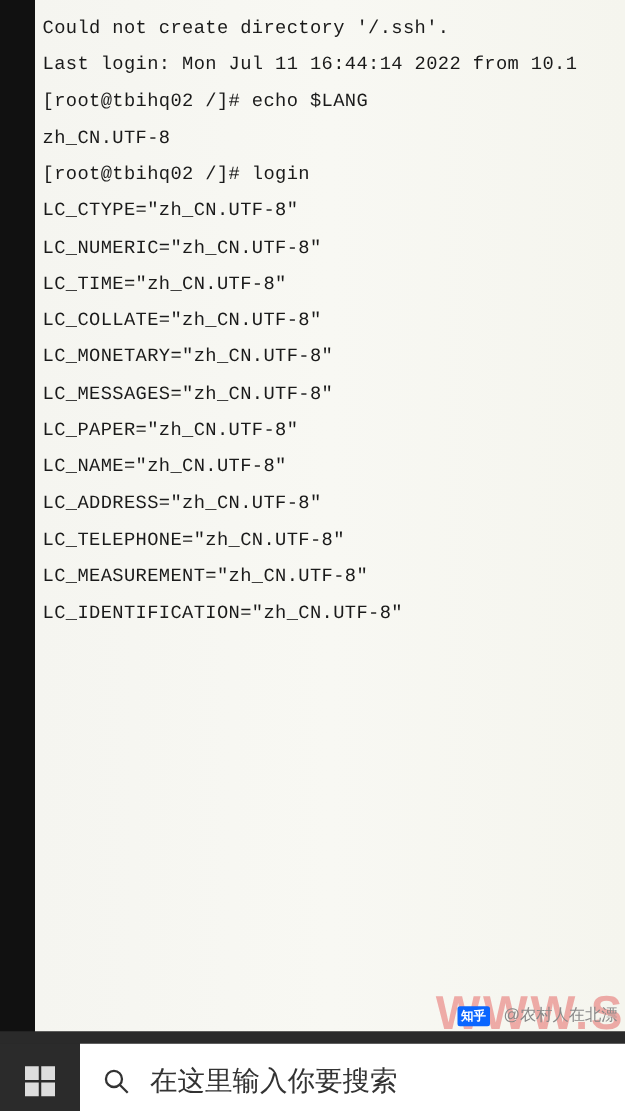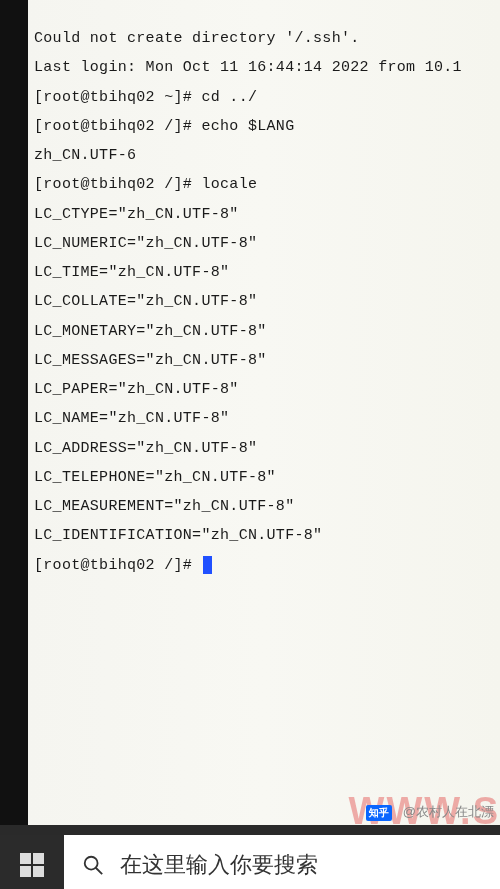--- a/index.html
+++ b/index.html
@@ -11,21 +11,21 @@
       position: relative;
       overflow: hidden;
     }
     .terminal {
       position: absolute;
       top: 0;
       left: 28px;
       right: 0;
       bottom: 64px;
       background: linear-gradient(to right, #f5f5f0, #f8f8f3, #f5f5ee);
-      padding: 24px 6px;
+      padding: 8px 6px;
       font-size: 15px;
       line-height: 1.95;
       color: #1a1a1a;
       letter-spacing: 0.3px;
       overflow: hidden;
     }
     .term-line {
       white-space: nowrap;
       font-family: "Courier New", monospace;
     }
@@ -128,40 +128,36 @@
       transform: translateY(8px);
     }
   </style>
 </head>
 <body>
 
 <div class="left-strip"></div>
 
 <div class="terminal">
   <div class="term-line">Could not create directory '/.ssh'.</div>
-  <div class="term-line">Last login: Mon Oct 11 16:44:14 2022 from 10.1</div>
-  <div class="term-line">[root@tbihq02 ~]#  cd ../</div>
+  <div class="term-line">Last login: Mon Jul 11 16:44:14 2022 from 10.1</div>
   <div class="term-line">[root@tbihq02 /]# echo $LANG</div>
-  <div class="term-line">zh_CN.UTF-6</div>
-  <div class="term-line">[root@tbihq02 /]# locale</div>
+  <div class="term-line">zh_CN.UTF-8</div>
+  <div class="term-line">[root@tbihq02 /]# login</div>
   <div class="term-line">LC_CTYPE="zh_CN.UTF-8"</div>
   <div class="term-line">LC_NUMERIC="zh_CN.UTF-8"</div>
   <div class="term-line">LC_TIME="zh_CN.UTF-8"</div>
   <div class="term-line">LC_COLLATE="zh_CN.UTF-8"</div>
   <div class="term-line">LC_MONETARY="zh_CN.UTF-8"</div>
   <div class="term-line">LC_MESSAGES="zh_CN.UTF-8"</div>
   <div class="term-line">LC_PAPER="zh_CN.UTF-8"</div>
   <div class="term-line">LC_NAME="zh_CN.UTF-8"</div>
   <div class="term-line">LC_ADDRESS="zh_CN.UTF-8"</div>
   <div class="term-line">LC_TELEPHONE="zh_CN.UTF-8"</div>
   <div class="term-line">LC_MEASUREMENT="zh_CN.UTF-8"</div>
   <div class="term-line">LC_IDENTIFICATION="zh_CN.UTF-8"</div>
-  <div class="term-line">
-    <span>[root@tbihq02 /]# </span><span class="cursor"></span>
-  </div>
 </div>
 
 <div class="watermark-red">WWW.S</div>
 
 <div class="watermark-attr">
   <span class="zhihu-logo">知乎</span>
   <span>@农村人在北漂</span>
 </div>
 
 <div class="taskbar">

